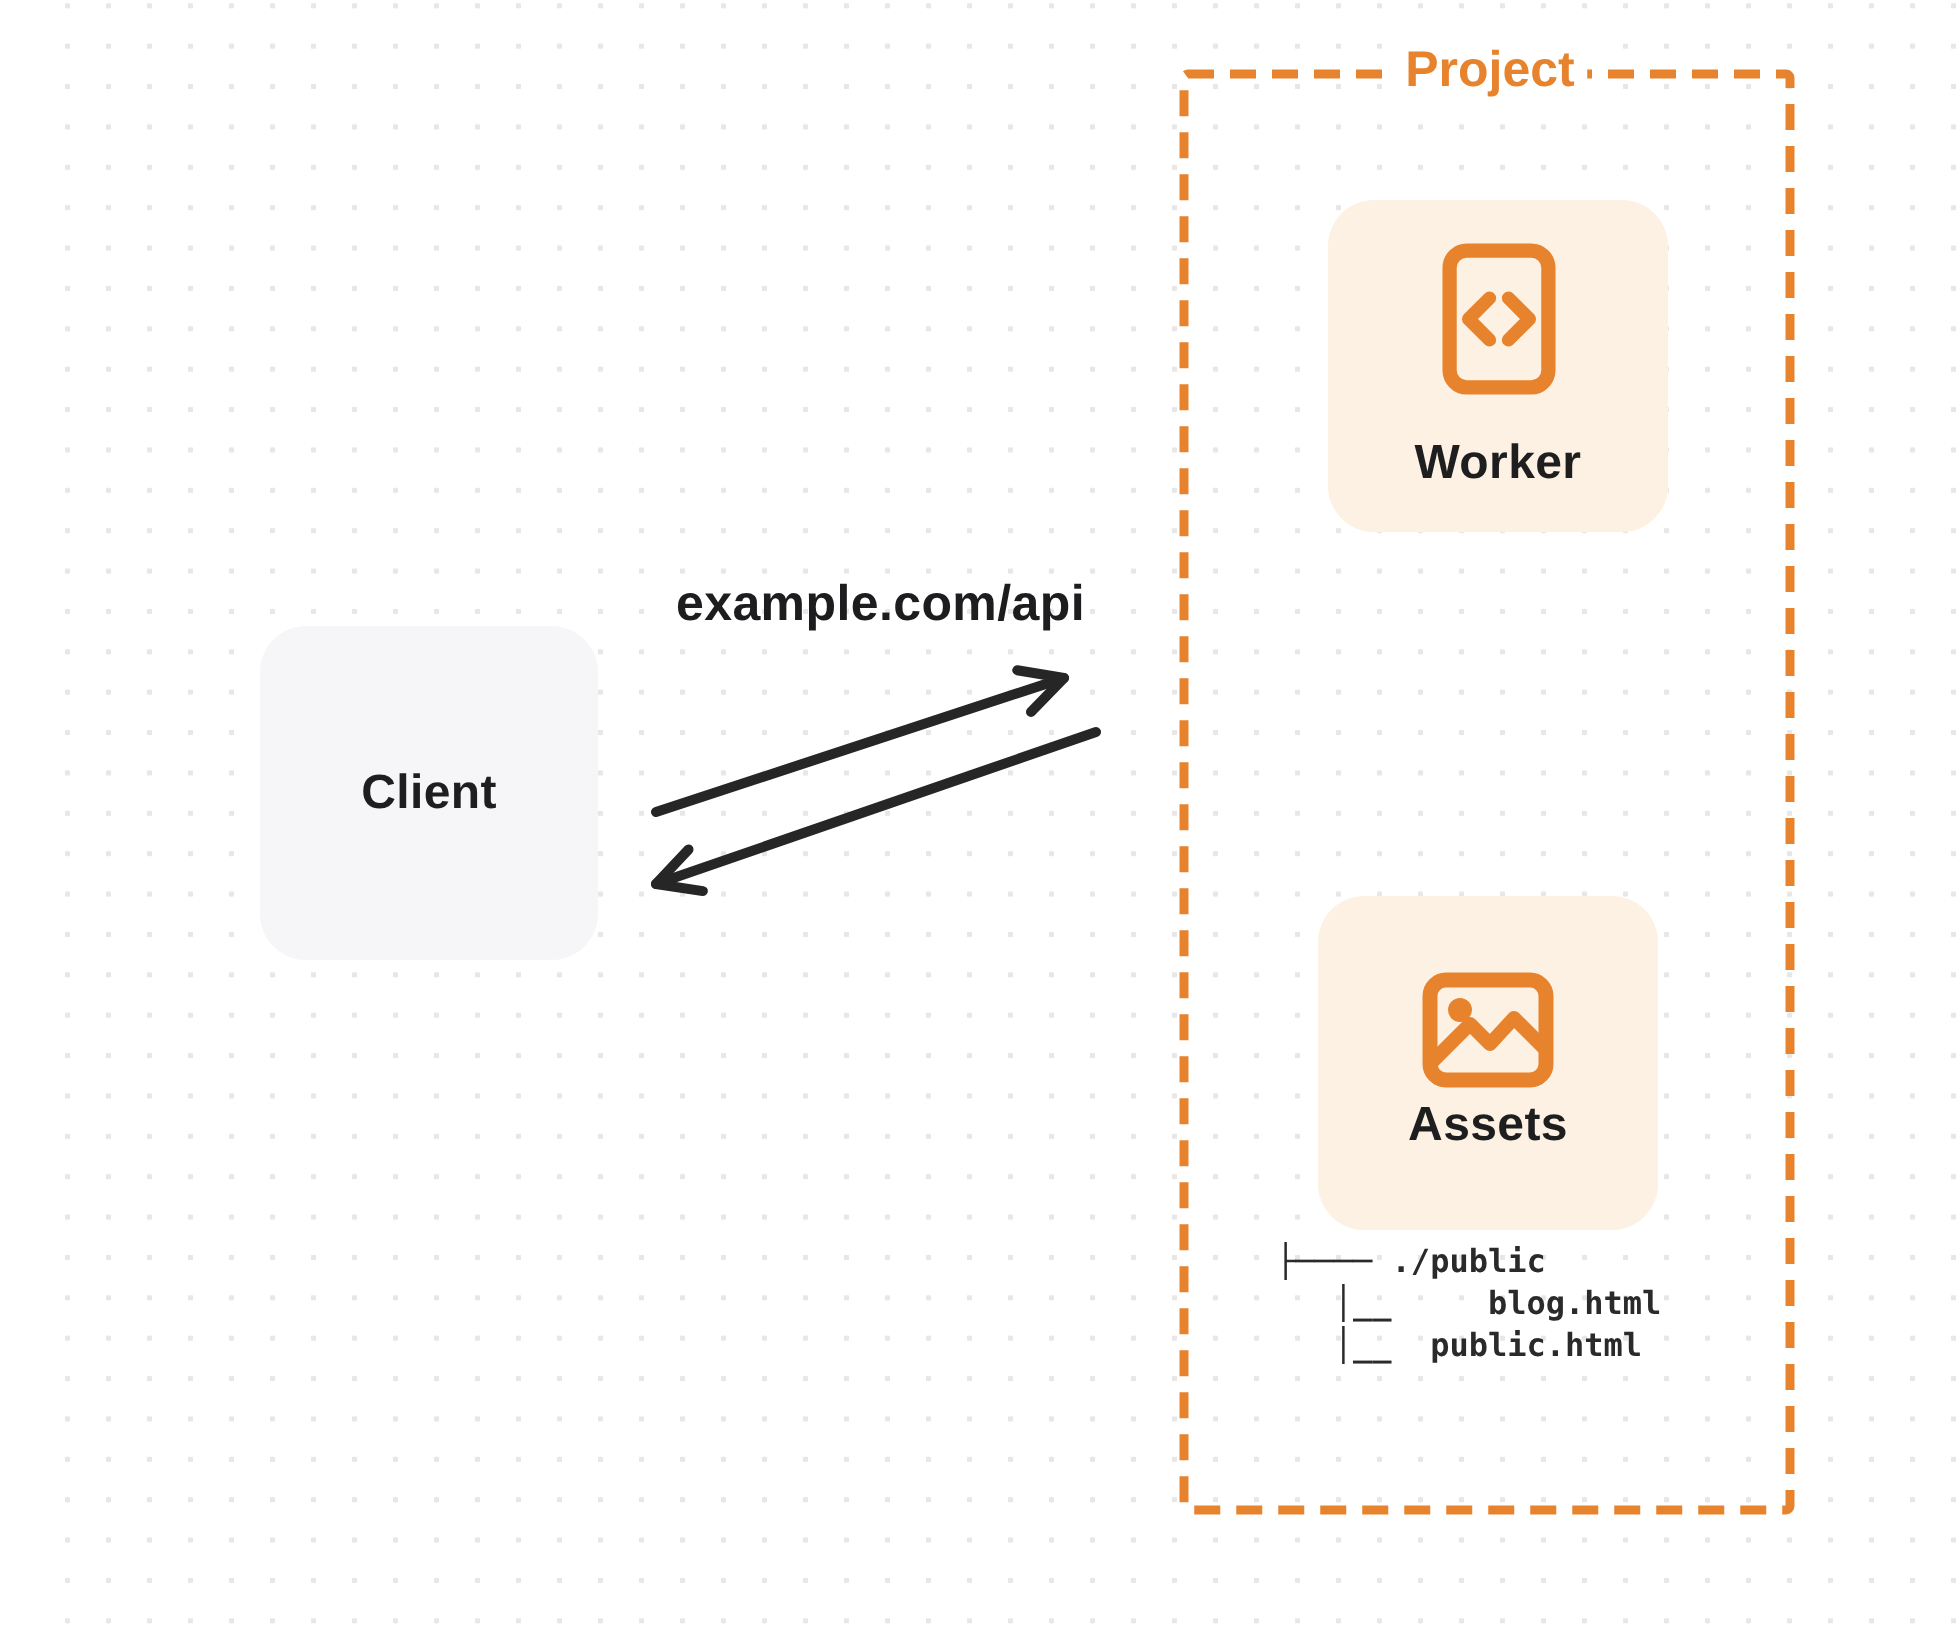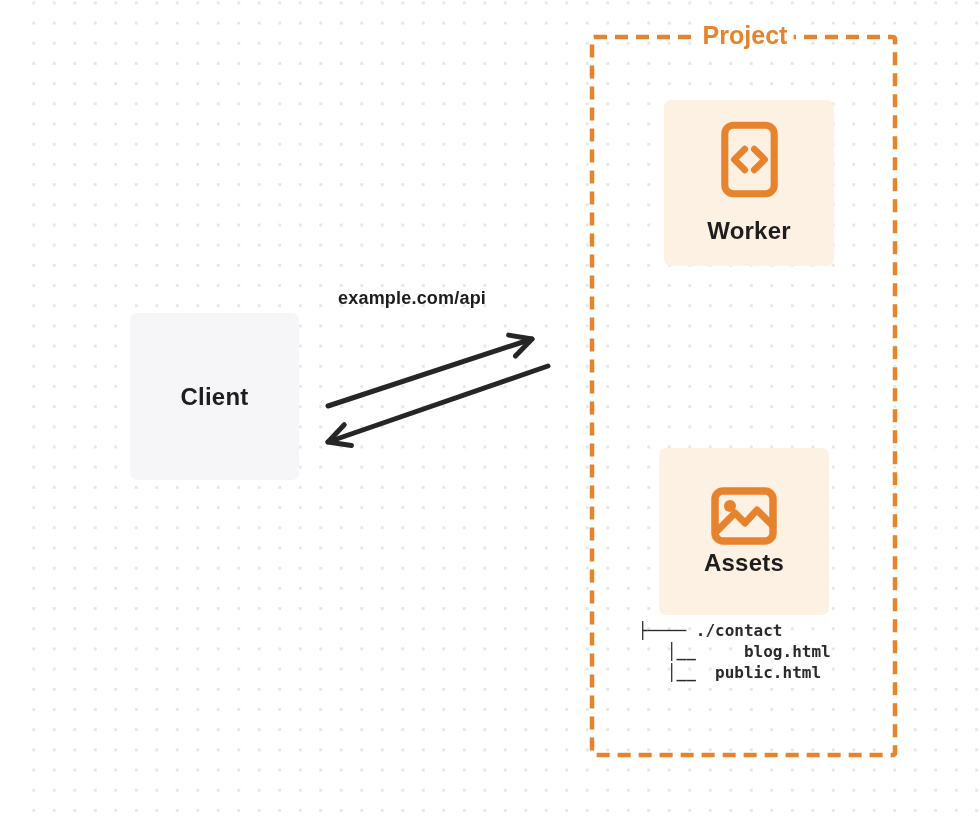--- a/index.html
+++ b/index.html
@@ -23,21 +23,21 @@
     position: absolute;
     left: 0; top: 0;
     width: 980px; height: 818px;
   }
   .node-card {
     position: absolute;
     display: flex;
     flex-direction: column;
     align-items: center;
     justify-content: center;
-    border-radius: 7px;
+    border-radius: 23px;
   }
   .cream {
     background: #fcf1e3;
   }
   .card-worker { left: 632px; top: 100px; width: 170px; height: 166px; gap: 15px; }
   .card-assets { left: 627px; top: 448px; width: 170px; height: 167px; gap: 0; }
   .card-client { left: 98px;  top: 313px; width: 169px; height: 167px; background: #f6f6f8; }
   .node-label {
     font-size: 24px;
     font-weight: bold;
@@ -53,21 +53,21 @@
     font-weight: bold;
     color: #e8832d;
     background: #ffffff;
     padding: 0 6px;
     white-space: nowrap;
   }
   .api-label {
     position: absolute;
     left: 306px;
     top: 288px;
-    font-size: 18px;
+    font-size: 25px;
     font-weight: bold;
     color: #1d1d1f;
     letter-spacing: 0.2px;
     white-space: nowrap;
   }
   .file-tree {
     position: absolute;
     left: 606px;
     top: 620px;
     margin: 0;
@@ -124,15 +124,15 @@
             </clipPath>
         </defs>
         <rect x="4" y="4" width="58" height="50" rx="8" fill="none" stroke="#e8832d" stroke-width="7.5"></rect>
         <circle cx="19" cy="19" r="6" fill="#e8832d"></circle>
         <path d="M3 47 L24 26 L34 36 L46 23 L63 40" fill="none" stroke="#e8832d" stroke-width="7" stroke-linejoin="round" clip-path="url(#imgclip)"></path>
       </svg>
     </span>
     <span class="node-label">Assets</span>
   </div>
 
-  <pre class="file-tree"><span class="tree-line">├──── ./contact</span><span class="tree-line">   │__     blog.html</span><span class="tree-line">   │__  public.html</span></pre>
+  <pre class="file-tree"><span class="tree-line">├──── ./public</span><span class="tree-line">   │__     blog.html</span><span class="tree-line">   │__  public.html</span></pre>
 
 </div>
 
 </body></html>

